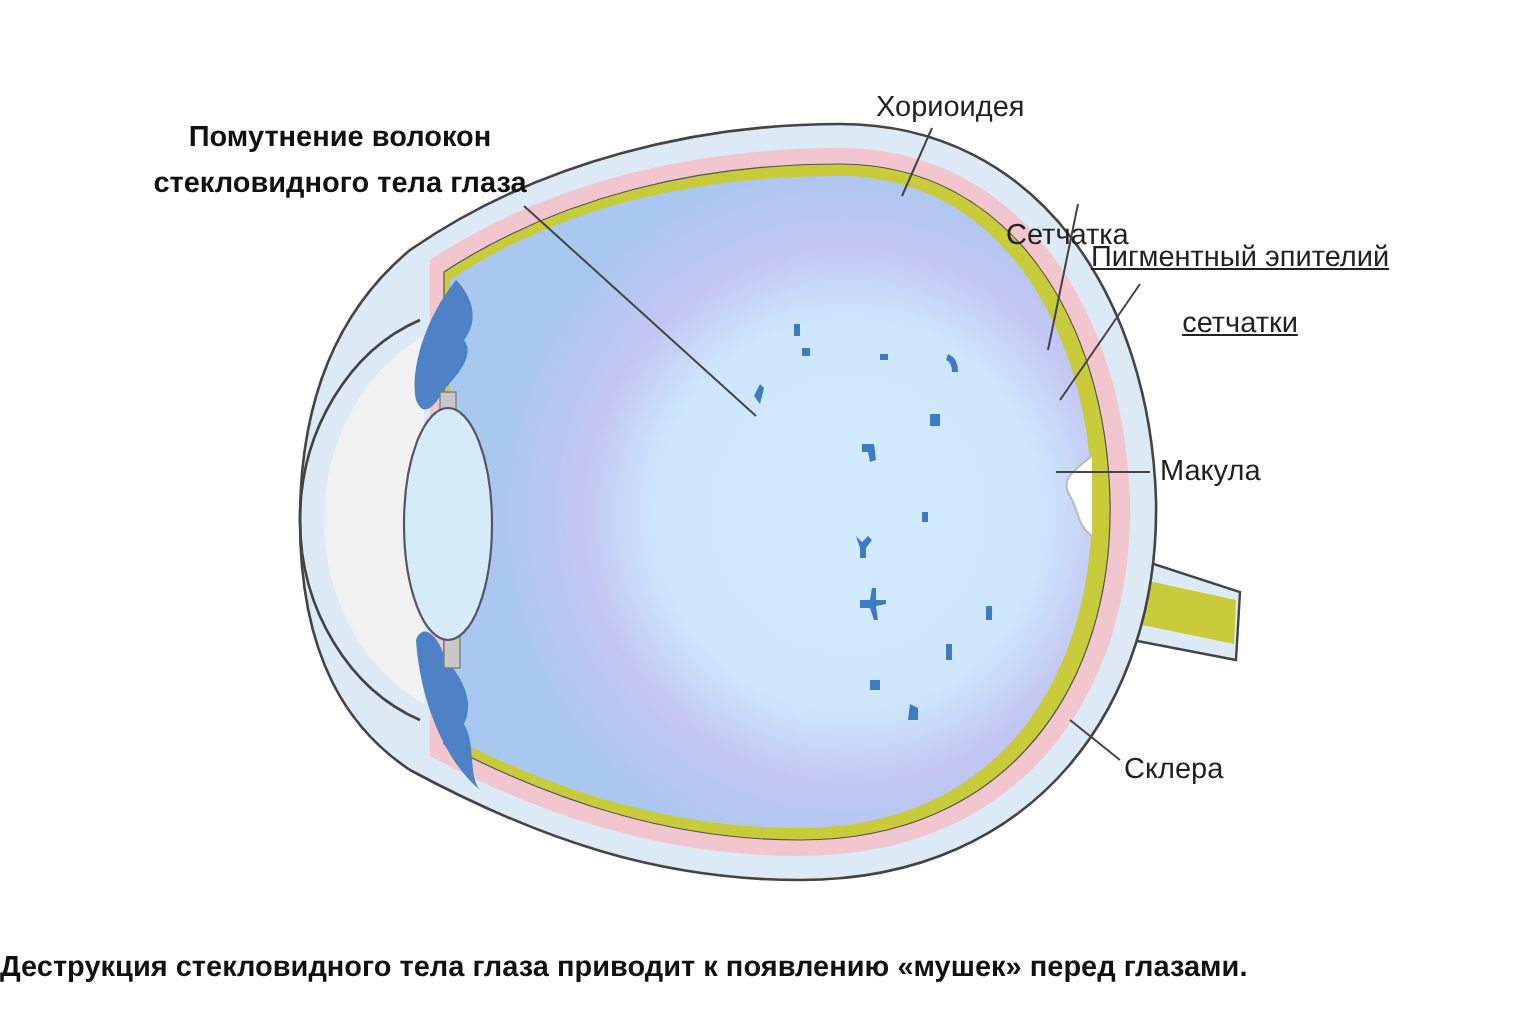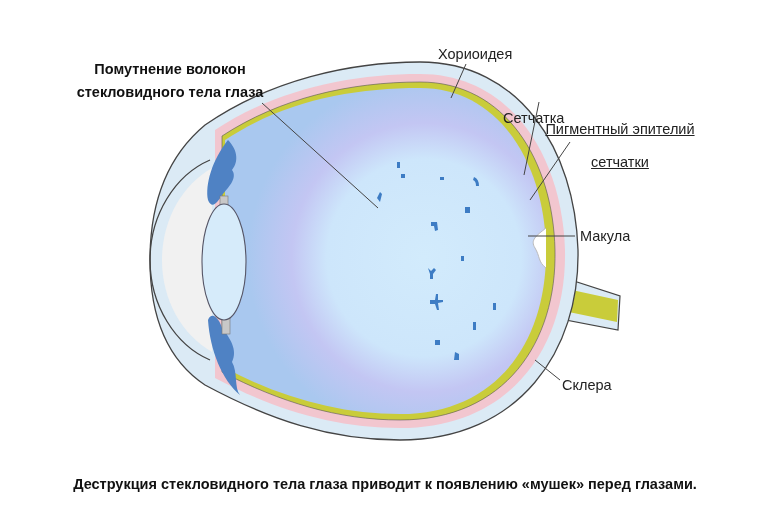--- a/index.html
+++ b/index.html
@@ -1,21 +1,21 @@
 <!DOCTYPE html>
 <html><head>
 <meta charset="utf-8">
 <style>
   html,body{margin:0;padding:0;background:#ffffff;}
   body{width:770px;height:510px;position:relative;overflow:hidden;font-family:"Liberation Sans","DejaVu Sans",sans-serif;}
   #diagram{position:absolute;left:0;top:0;}
   .lbl{position:absolute;font-size:14.5px;color:#222;white-space:nowrap;line-height:18px;}
   .lbl.bold{font-weight:bold;color:#111;}
   .center{text-align:center;}
-  #caption{position:absolute;left:0;top:476px;width:770px;text-align:center;font-size:14.5px;font-weight:bold;color:#111;}
+  #caption{position:absolute;left:0;top:476px;width:770px;text-align:left;font-size:14.5px;font-weight:bold;color:#111;}
 </style>
 </head>
 <body>
 
 <svg id="diagram" width="770" height="510" viewBox="0 0 770 510">
   <defs>
     <radialGradient id="vitGrad" cx="0.62" cy="0.52" r="0.55">
       <stop offset="0" stop-color="#d2ebfc"></stop>
       <stop offset="0.55" stop-color="#cde6fb"></stop>
       <stop offset="0.75" stop-color="#c3c6f3"></stop>

